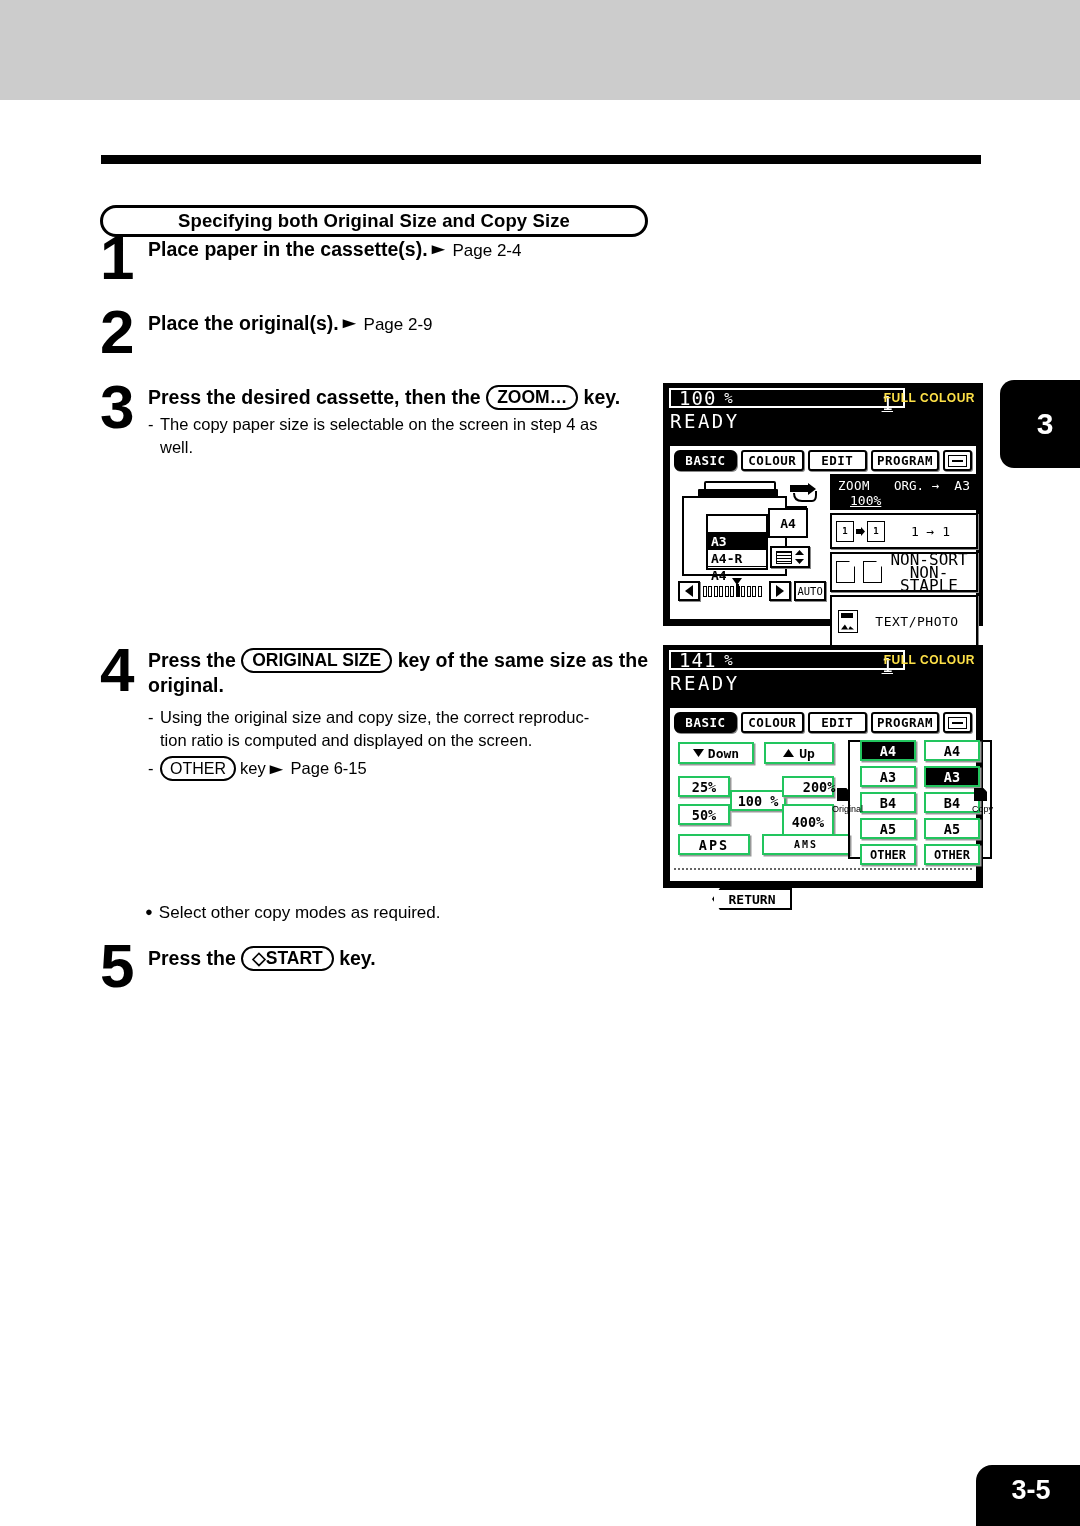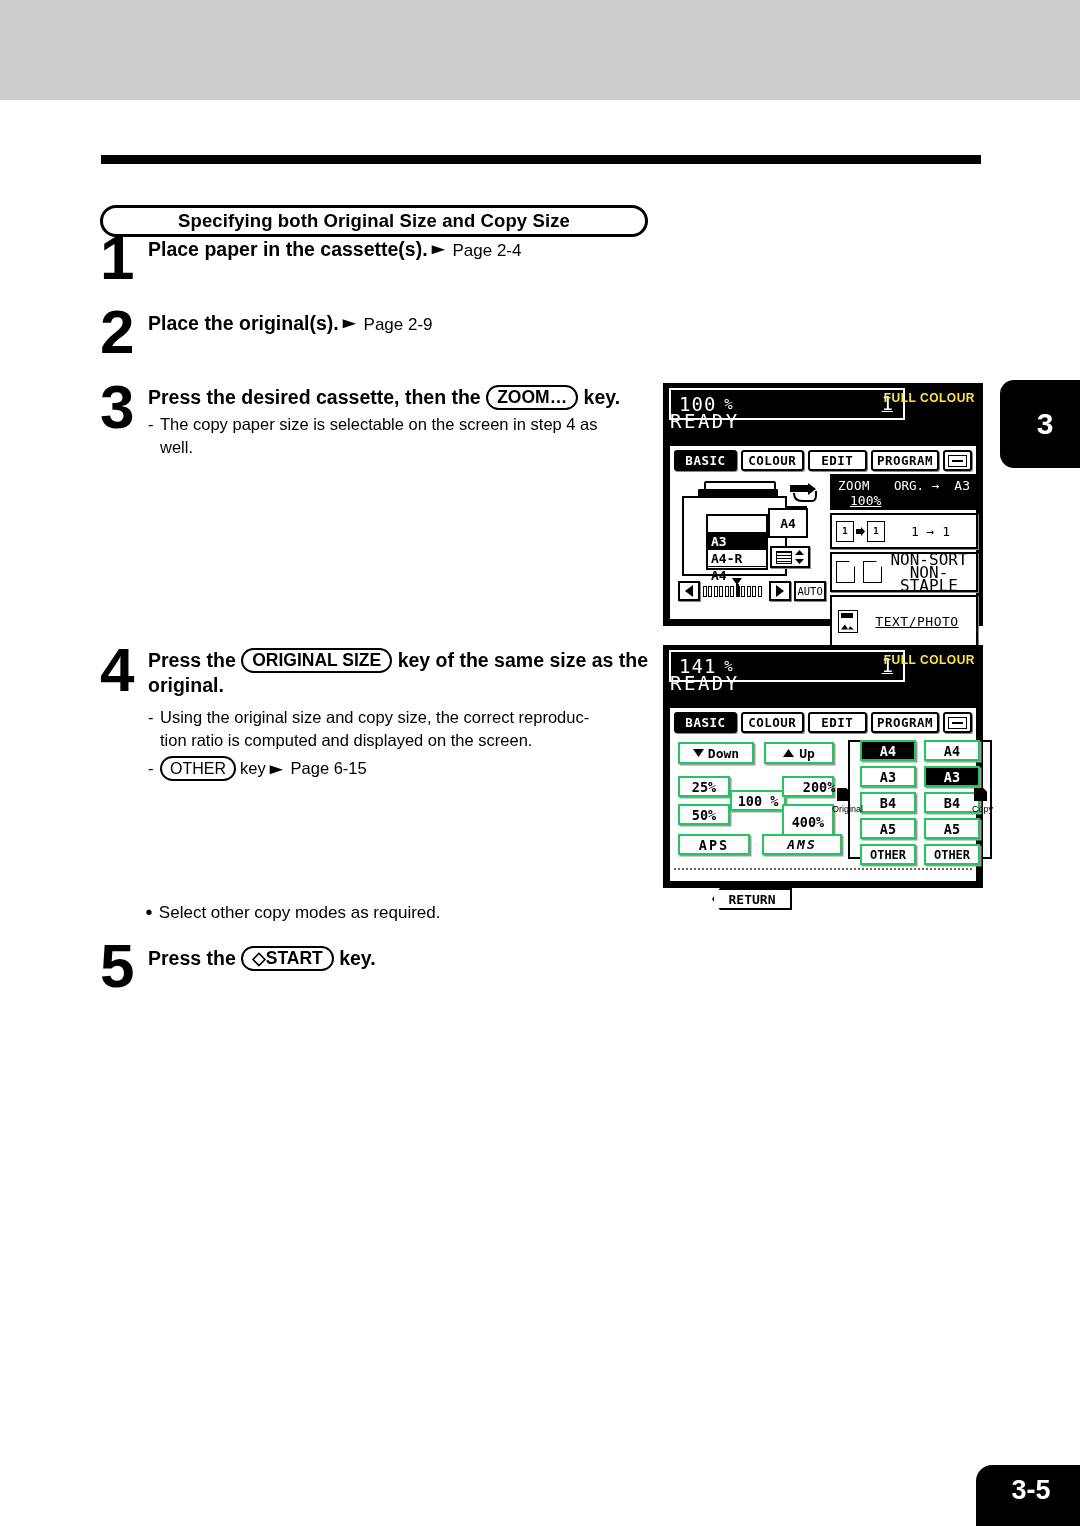--- a/index.html
+++ b/index.html
@@ -76,21 +76,21 @@
   .bullet .dot{font-size:13px;vertical-align:2px;margin-right:6px;}
 
   
   .lcd{
     position:absolute;width:320px;height:243px;
     background:#000;border:2px solid #000;box-sizing:border-box;
     font-family:"DejaVu Sans Mono", monospace;
   }
   .lcd-head{height:59px;position:relative;background:#000;}
   .ratio-box{
-    position:absolute;left:4px;top:3px;width:236px;height:32px;
+    position:absolute;left:4px;top:3px;width:236px;height:20px;
     border:2px solid #fff;box-sizing:border-box;
     display:flex;align-items:center;
   }
   .ratio-val{color:#fff;font-size:19px;margin-left:8px;letter-spacing:1px;}
   .ratio-pct{color:#fff;font-size:14px;margin-left:8px;}
   .copies{
     color:#fff;font-size:19px;position:absolute;right:10px;top:2px;
     text-decoration:underline;
   }
   .fullcolour{
@@ -109,21 +109,21 @@
   }
   .tabs{display:flex;gap:4px;height:21px;}
   .tab{
     border:2px solid #000;border-radius:3px;
     font-size:12.5px;font-weight:bold;letter-spacing:.5px;
     display:flex;align-items:center;justify-content:center;
     box-sizing:border-box;background:#fff;color:#000;
     font-family:"DejaVu Sans Mono", monospace;
     box-shadow:1px 1px 0 #888;
   }
-  .tab.sel{background:#000;color:#fff;}
+  .tab.sel{background:#000;color:#fff;border-radius:6px;}
   .tab.t-basic{width:66px;}
   .tab.t-colour{width:66px;}
   .tab.t-edit{width:62px;}
   .tab.t-program{width:72px;}
   .tab.t-icon{width:30px;}
   .tab.t-icon i{
     display:block;width:17px;height:10px;border:1.5px solid #000;
     background:linear-gradient(#000 0 0) no-repeat center/11px 2px,#fff;
   }
 
@@ -171,21 +171,21 @@
   .dupbtn .icons{display:flex;align-items:center;gap:2px;margin-left:4px;}
   .pg-ic{width:16px;height:19px;border:1.5px solid #000;background:#fff;position:relative;font-size:9px;
         display:flex;align-items:center;justify-content:center;font-weight:bold;}
   .pg-ic.dbl::after{content:"";position:absolute;left:4px;top:3px;width:15px;height:18px;border:1.5px solid #000;background:#fff;z-index:-1;}
   .dupbtn .lbl{flex:1;text-align:center;font-size:13px;}
   .sortbtn{height:40px;display:flex;align-items:center;}
   .sortbtn .lbl{flex:1;text-align:center;font-size:16px;line-height:13px;}
   .sheet{width:17px;height:20px;border:1.6px solid #000;background:#fff;margin-left:4px;position:relative;}
   .sheet::before{content:"";position:absolute;left:3px;top:3px;width:16px;height:19px;border:1.6px solid #000;background:#fff;z-index:-1;}
   .sheet::after{content:"";position:absolute;right:-1px;top:-1px;border-left:6px solid transparent;border-top:6px solid #fff;}
-  .txtphoto{height:52px;display:flex;align-items:center;text-decoration:underline;}
+  .txtphoto{height:52px;display:flex;align-items:center;}
   .txtphoto .ico{width:18px;height:21px;border:1.6px solid #000;margin-left:6px;
         background:linear-gradient(#000 0 0) no-repeat 2px 2px/12px 5px,#fff;position:relative;}
   .txtphoto .ico::after{content:"";position:absolute;left:2px;bottom:2px;width:13px;height:7px;background:#000;
         clip-path:polygon(0 100%,30% 30%,55% 100%,70% 55%,100% 100%);}
   .txtphoto .lbl{flex:1;text-align:center;font-size:13px;letter-spacing:.5px;}
 
   
   .s2{position:absolute;left:4px;top:28px;right:4px;bottom:4px;}
   .zbtn{border:2px solid #22c55e;background:#fff;box-sizing:border-box;
         font-family:"DejaVu Sans Mono", monospace;font-weight:bold;
@@ -450,21 +450,21 @@
         <span>Up</span>
       </div>
 
       <div class="zbtn" style="left:4px;top:40px;width:52px;height:21px;font-size:13.5px;">25%</div>
       <div class="zbtn" style="left:4px;top:68px;width:52px;height:21px;font-size:13.5px;">50%</div>
       <div class="zbtn" style="left:56px;top:54px;width:56px;height:21px;font-size:13.5px;">100 %</div>
       <div class="zbtn" style="left:108px;top:40px;width:52px;height:21px;font-size:13.5px;padding-left:22px;">200%</div>
       <div class="zbtn" style="left:108px;top:68px;width:52px;height:35px;font-size:13.5px;">400%</div>
 
       <div class="zbtn" style="left:4px;top:98px;width:72px;height:21px;font-size:13.5px;letter-spacing:2px;">APS</div>
-      <div class="zbtn" style="left:88px;top:98px;width:80px;height:21px;font-size:13px;letter-spacing:2px;font-style:italic;">AMS</div>
+      <div class="zbtn" style="left:88px;top:98px;width:88px;height:21px;font-size:10px;letter-spacing:2px;">AMS</div>
 
       <div class="sizecol">
         <div class="bracket" style="left:174px;top:4px;width:10px;height:115px;border-right:none;"></div>
         <div class="zbtn sel" style="left:186px;top:4px;">A4</div>
         <div class="zbtn" style="left:186px;top:30px;">A3</div>
         <div class="zbtn" style="left:186px;top:56px;">B4</div>
         <div class="zbtn" style="left:186px;top:82px;">A5</div>
         <div class="zbtn" style="left:186px;top:108px;font-size:12px;">OTHER</div>
       </div>
 

